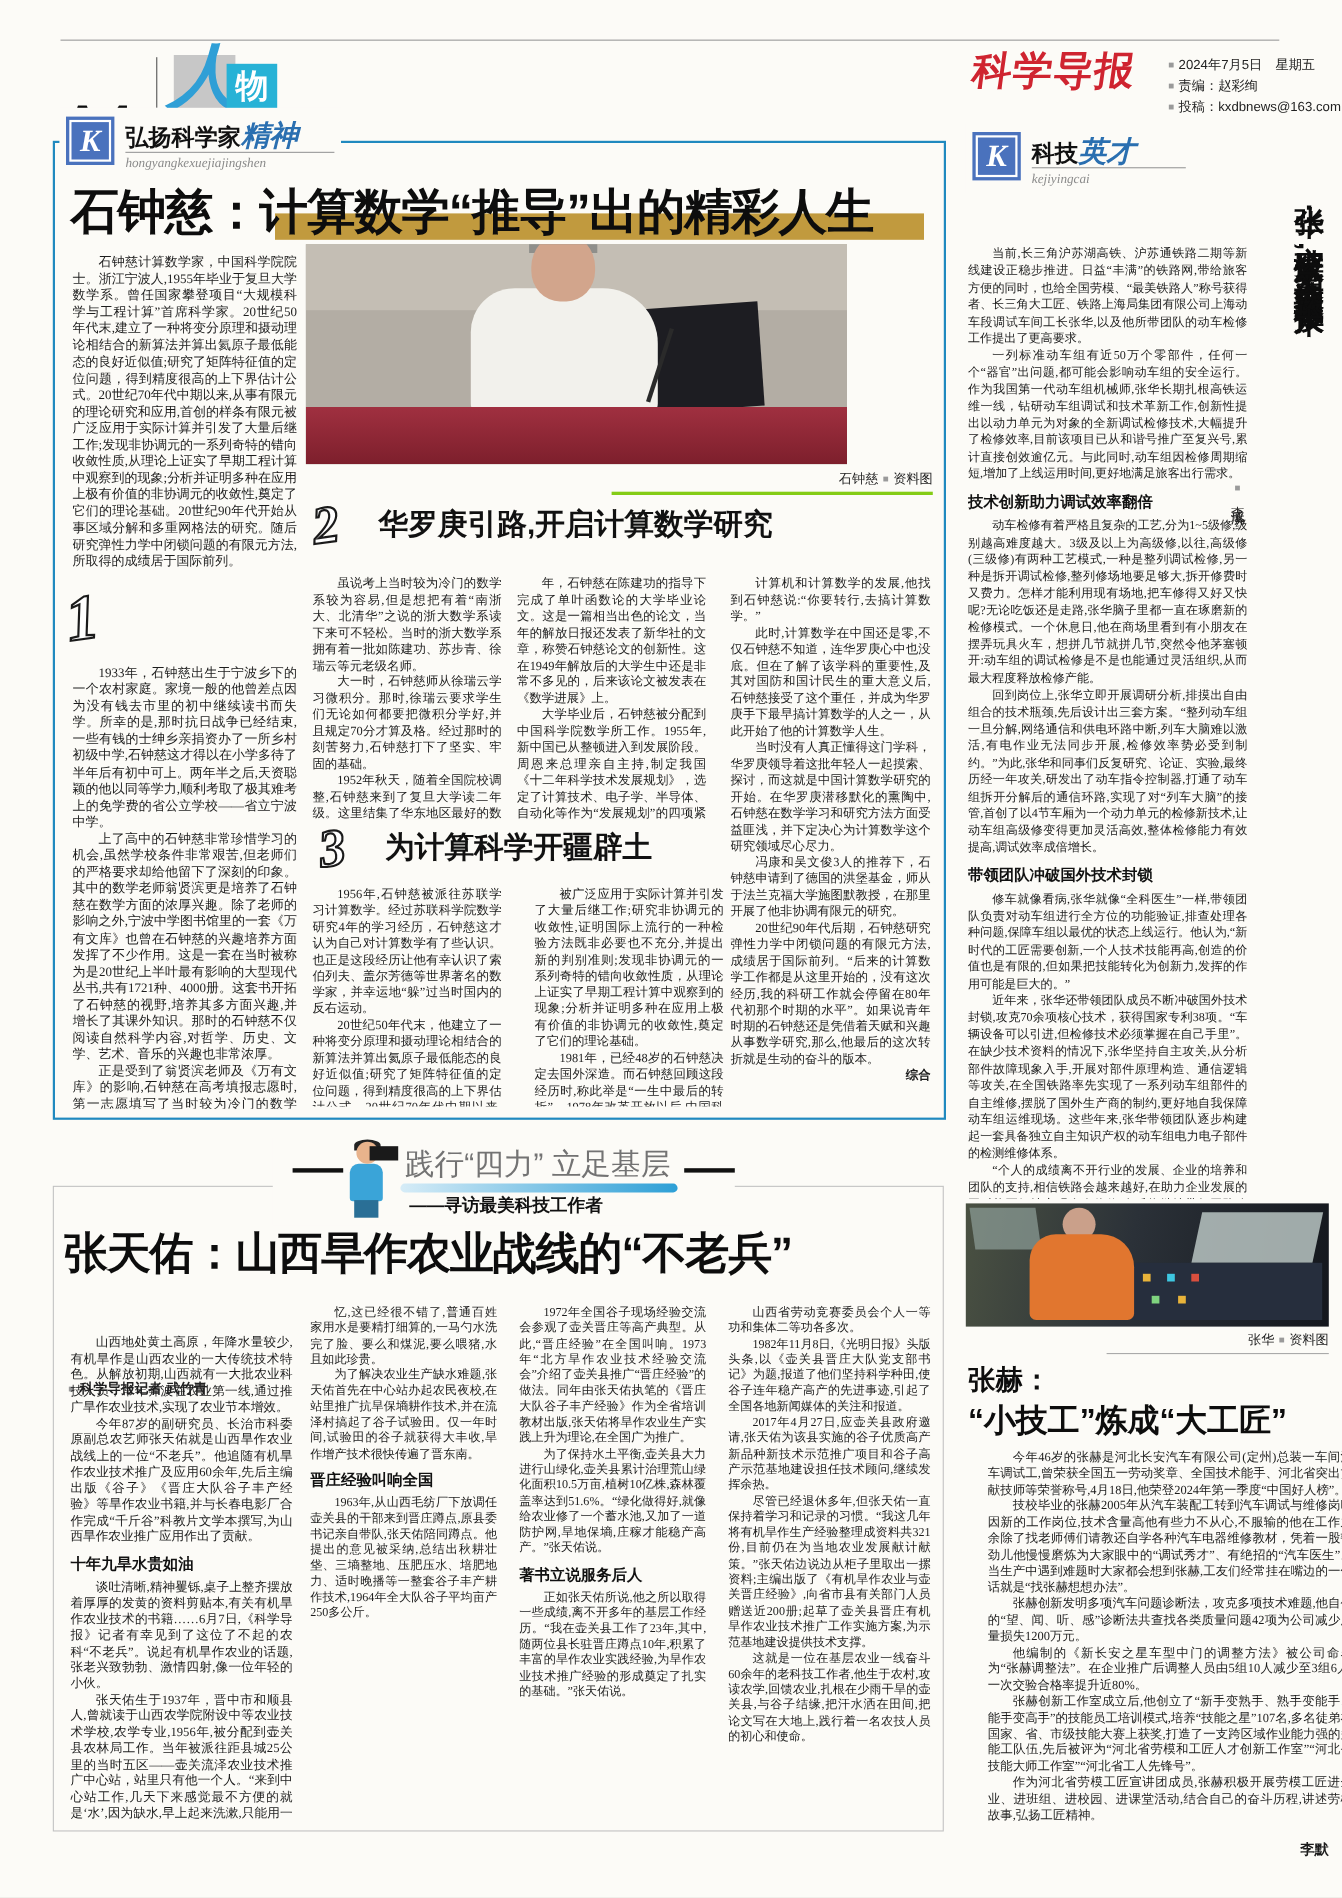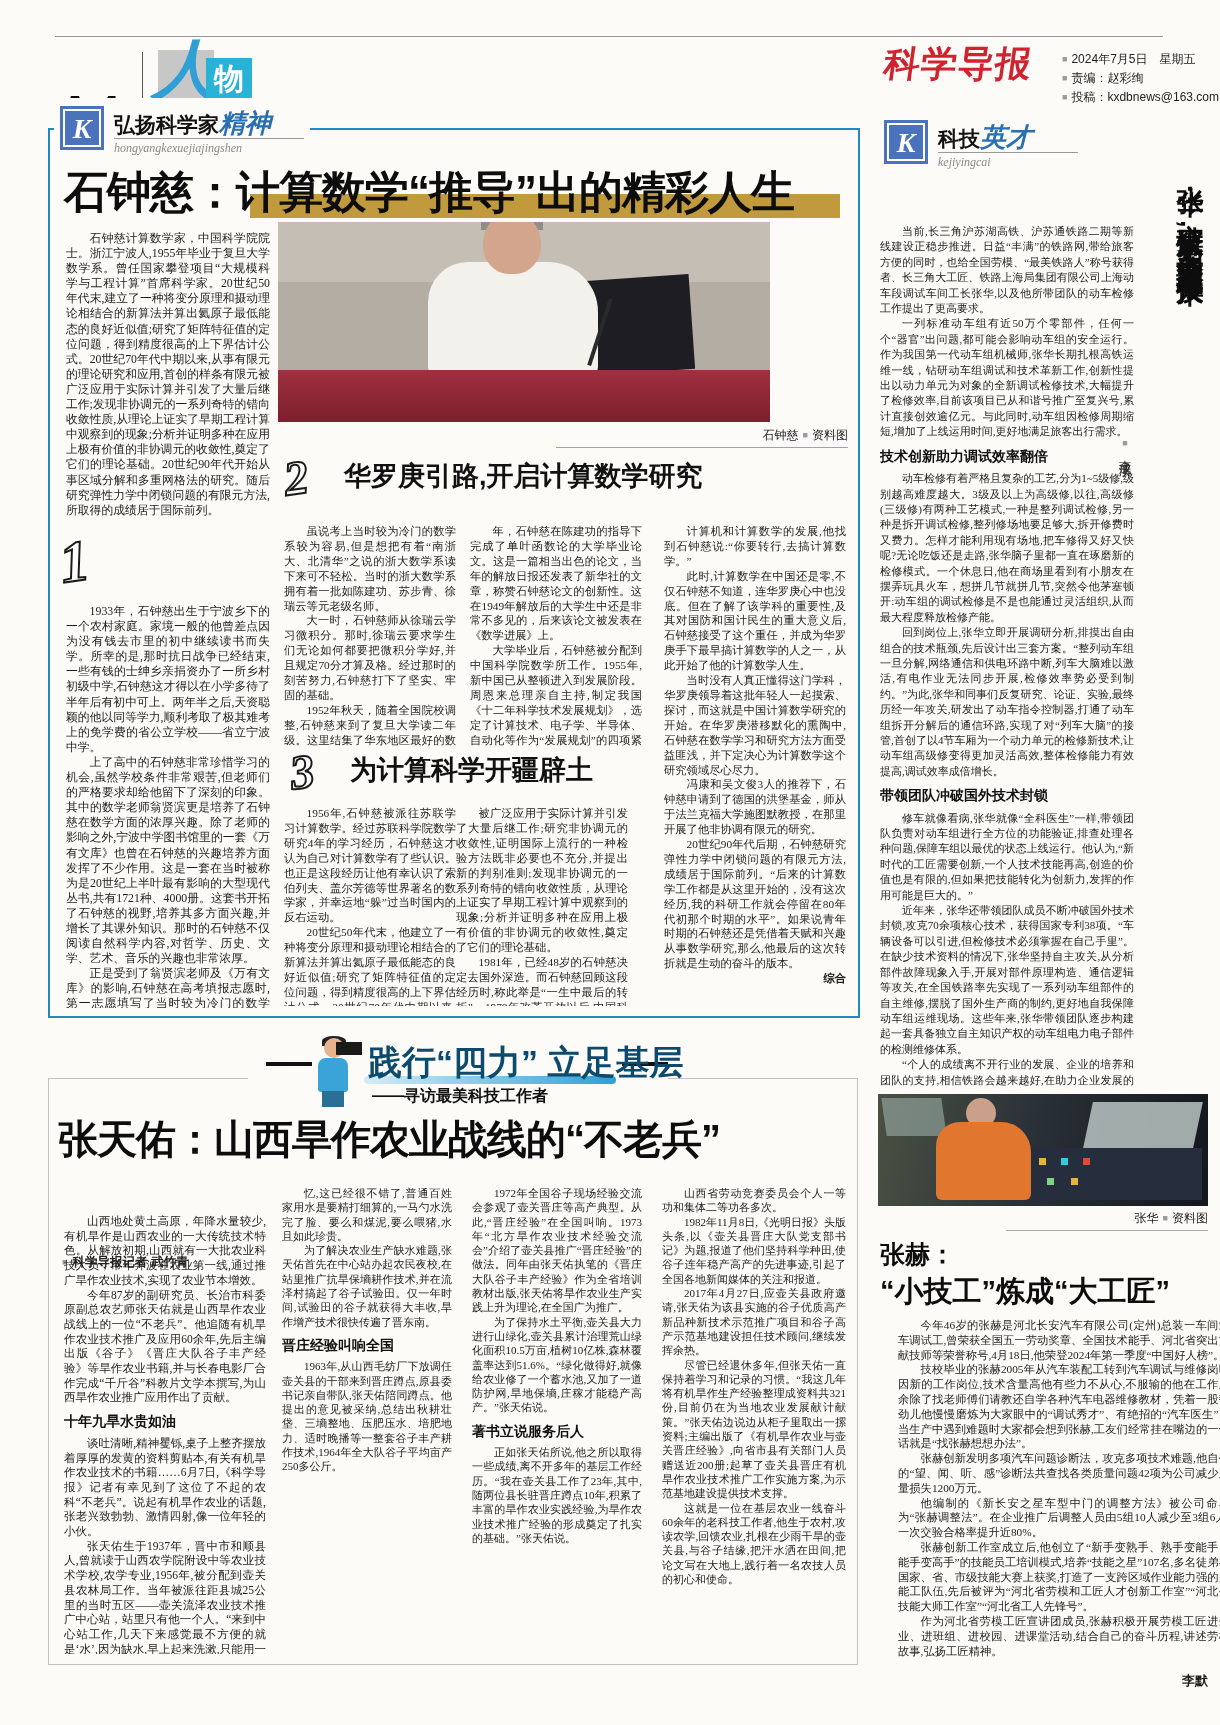--- a/index.html
+++ b/index.html
@@ -53,30 +53,30 @@
              border-radius:40px 50px 10px 10px;}
   .ph1-head{position:absolute;left:205px;bottom:148px;width:58px;height:62px;background:#d2a58c;
             border-radius:50% 50% 45% 45%;}
   .ph1-hair{position:absolute;left:203px;bottom:192px;width:62px;height:24px;background:#8f8f8b;
             border-radius:50% 50% 0 0;}
   .ph1-laptop{position:absolute;right:78px;bottom:48px;width:150px;height:95px;background:#1d1d22;
               transform:rotate(-4deg);}
   .ph1-mic{position:absolute;left:320px;bottom:55px;width:4px;height:70px;background:#2a2a2a;
            transform:rotate(18deg);}
   .caption1{left:556px;top:427px;width:292px;text-align:right;font-size:12px;color:#222;
-            border-bottom:1px solid #84cc16;padding-bottom:3px;}
+            border-bottom:3px solid #84cc16;padding-bottom:3px;}
   .cap-sq{color:#9a9a9a;font-size:9px;margin:0 4px;vertical-align:1px;}
   .s2-num{left:284px;top:450px;font-size:48px;}
   .s2-head{left:344px;top:458px;font-weight:bold;font-size:27px;color:#111;white-space:nowrap;}
   .s3-num{left:290px;top:744px;font-size:48px;}
   .s3-head{left:350px;top:752px;font-weight:bold;font-size:27px;color:#111;white-space:nowrap;}
   .s2a{left:284px;top:524px;width:172px;height:224px;}
   .s2b{left:470px;top:524px;width:172px;height:224px;}
   .s3a{left:284px;top:806px;width:172px;height:200px;}
-  .s3b{left:456px;top:806px;width:172px;height:200px;}
+  .s3b{left:486px;top:806px;width:172px;height:200px;}
   .colC{left:664px;top:524px;width:182px;height:484px;}
   .smallcol{font-size:11.3px;line-height:14.9px;}
   
   .banner2{left:878px;top:112px;width:300px;height:64px;background:#fcfbf7;}
   .vhead{left:1154px;top:166px;width:54px;height:620px;writing-mode:vertical-rl;
          font-weight:bold;font-size:27px;letter-spacing:3px;color:#0d0d0d;}
   .vby{left:1116px;top:438px;writing-mode:vertical-rl;font-size:12.5px;color:#222;letter-spacing:2px;}
   .vby .sq{color:#9a9a9a;font-size:9px;}
   .rbody{left:880px;top:224px;width:254px;height:866px;font-size:11px;line-height:15.4px;}
   .photo2{left:878px;top:1094px;width:330px;height:112px;
@@ -95,21 +95,21 @@
             border-bottom:1px solid #aaa;padding-bottom:3px;}
   .zh-h1{left:880px;top:1238px;font-weight:bold;font-size:25px;color:#0d0d0d;}
   .zh-h2{left:880px;top:1272px;font-weight:bold;font-size:29px;color:#0d0d0d;white-space:nowrap;}
   .zh-body{left:878px;top:1318px;width:332px;height:354px;font-size:11.3px;line-height:14.8px;margin-left:20px;}
   .zh-by{left:1130px;top:1672px;width:78px;text-align:right;font-weight:bold;font-size:13px;}
   
   .bot-box{left:48px;top:1078px;width:808px;height:585px;border:1px solid #c2c2c2;}
   .banner3{left:248px;top:1034px;width:420px;height:80px;background:#fcfbf7;}
   .b3-dashL{position:absolute;left:18px;top:28px;width:46px;height:4px;background:#111;}
   .b3-dashR{position:absolute;right:0px;top:28px;width:46px;height:4px;background:#111;}
-  .b3-title{position:absolute;left:120px;top:6px;font-weight:bold;font-size:34px;color:#0c4a6e;white-space:nowrap;}
+  .b3-title{position:absolute;left:120px;top:6px;font-weight:normal;font-size:27px;color:#737373;white-space:nowrap;}
   .b3-swoosh{position:absolute;left:116px;top:42px;width:252px;height:8px;
              background:linear-gradient(to right,#d6ecf7,#2d9fd6);border-radius:4px;}
   .b3-sub{position:absolute;left:124px;top:52px;font-weight:bold;font-size:16px;color:#111;white-space:nowrap;}
   .cam{position:absolute;left:66px;top:2px;width:50px;height:72px;}
   .cam-head{position:absolute;left:10px;top:2px;width:20px;height:20px;background:#e8b38c;border-radius:50%;}
   .cam-hair{position:absolute;left:8px;top:0px;width:24px;height:10px;background:#222;border-radius:50% 50% 0 0;}
   .cam-cam{position:absolute;left:22px;top:6px;width:26px;height:13px;background:#1a1a1a;}
   .cam-body{position:absolute;left:4px;top:22px;width:30px;height:34px;background:#3aa4d8;border-radius:8px 8px 3px 3px;}
   .cam-legs{position:absolute;left:8px;top:55px;width:22px;height:16px;background:#2a6f96;}
   .headline3{left:58px;top:1112px;font-weight:bold;font-size:40px;letter-spacing:-1px;color:#0d0d0d;white-space:nowrap;}

